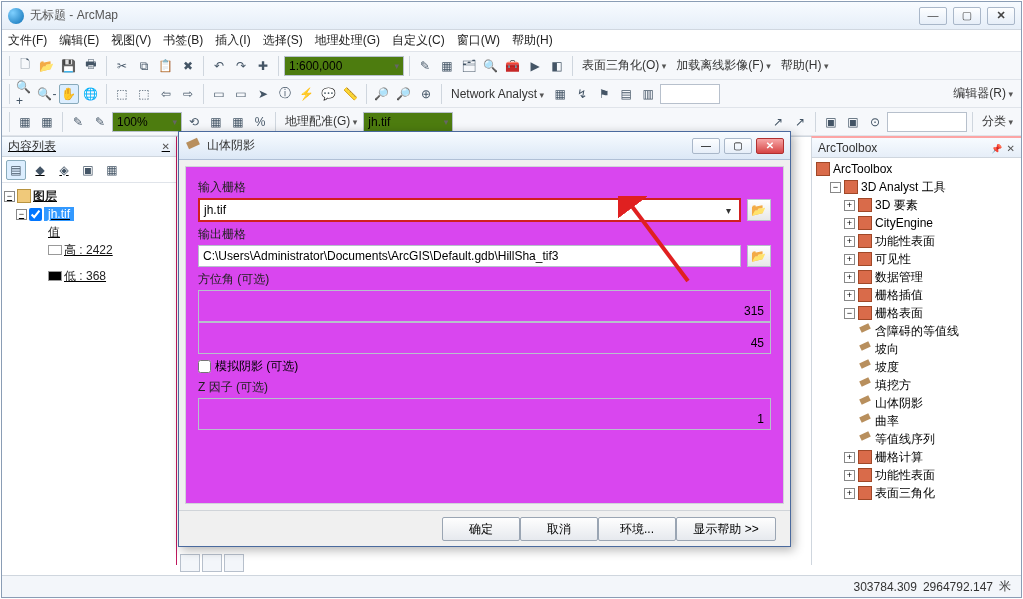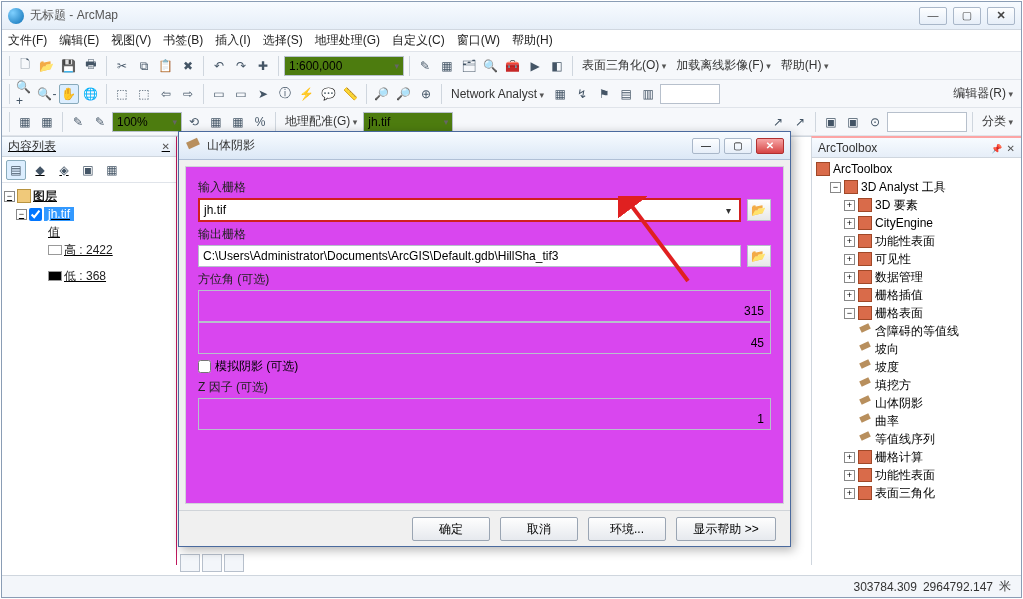--- a/index.html
+++ b/index.html
@@ -73,21 +73,21 @@
 .dlg-label { color: #222; margin: 4px 0 2px; }
 .dlg-row { display: flex; align-items: center; gap: 6px; margin-bottom: 4px; }
 .dlg-input { flex: 1; height: 22px; border: 1px solid #b7c0cc; padding: 0 4px; background: #fff; }
 .dlg-input.hl { border: 2px solid #d02020; position: relative; height: 24px; display: flex; align-items: center; justify-content: space-between; }
 .dlg-input.hl::after { content: "▾"; font-size: 10px; color: #333; padding-right: 4px; }
 .dlg-browse { width: 24px; height: 22px; border: 1px solid #b7c0cc; background: linear-gradient(#fefefe,#e8e8e8); display: flex; align-items: center; justify-content: center; }
 .dlg-browse::before { content: "📂"; font-size: 12px; }
 .dlg-num { height: 32px; border: 1px solid #b7c0cc; text-align: right; padding: 10px 6px; width: 100%; line-height: 20px; }
 .dlg-check { display: flex; align-items: center; gap: 4px; margin: 4px 0; }
 .dlg-check input { width: 13px; height: 13px; }
-.dlg-footer { height: 36px; display: flex; align-items: center; justify-content: flex-end; gap: 10px; padding: 0 14px; background: #f0f0f0; border-top: 1px solid #d0d4d9; }
+.dlg-footer { height: 36px; display: flex; align-items: center; justify-content: flex-end; padding: 0 14px; background: #f0f0f0; border-top: 1px solid #d0d4d9; }
 .dlg-btn { min-width: 78px; height: 24px; border: 1px solid #9aa5b3; background: linear-gradient(#fefefe,#e6e9ee); border-radius: 2px; text-align: center; line-height: 22px; }
 
 
 .arrow { position: absolute; left: 618px; top: 196px; width: 80px; height: 90px; pointer-events: none; }
 
 
 .view-tabs { position: absolute; left: 178px; bottom: 24px; height: 20px; display: flex; align-items: center; gap: 2px; }
 .view-tab { width: 20px; height: 18px; border: 1px solid #b7c0cc; background: #f3f6fa; }
 </style>
 </head>

